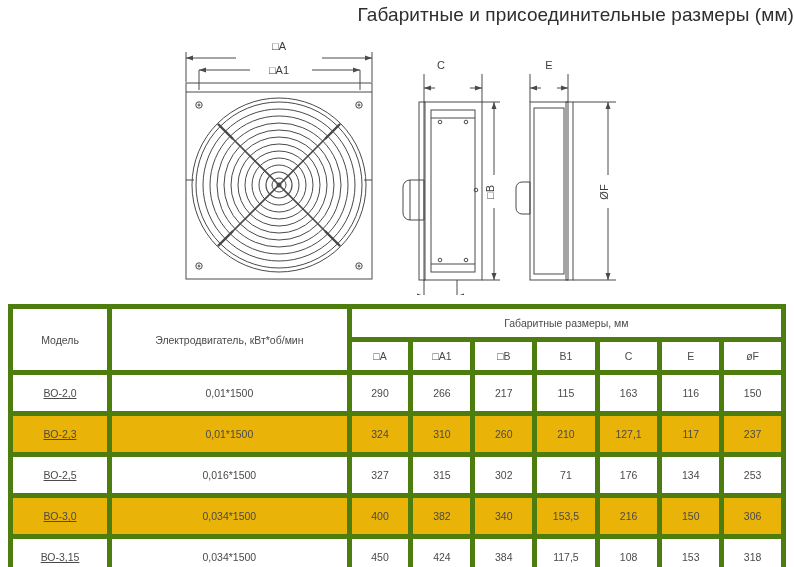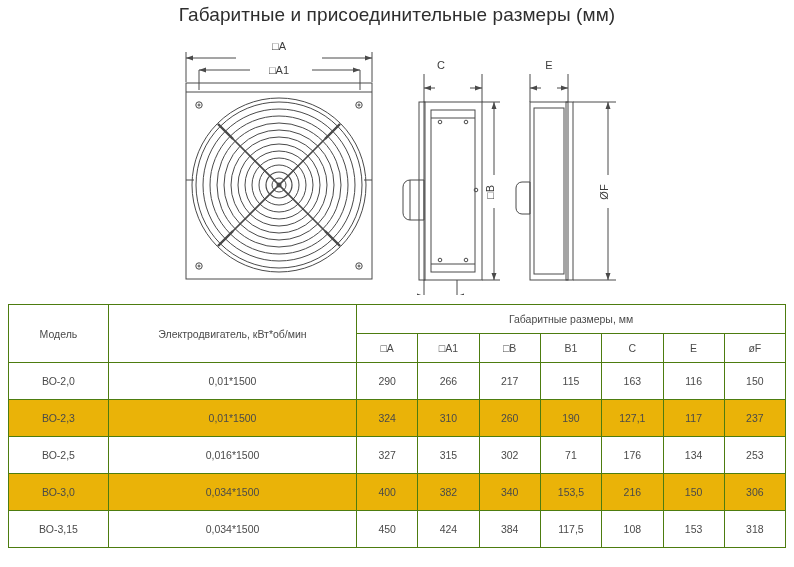--- a/index.html
+++ b/index.html
@@ -18,21 +18,21 @@
   .page {
     position: relative;
     width: 794px;
     height: 567px;
   }
   .title {
     position: absolute;
     top: 4px;
     left: 0;
     width: 794px;
-    text-align: center;
+    text-align: right;
     font-size: 19px;
     color: #2e2e2e;
     letter-spacing: 0.1px;
   }
   .drawings {
     position: absolute;
     top: 30px;
     left: 0;
     width: 794px;
     height: 265px;
@@ -46,34 +46,34 @@
     left: 8px;
     width: 778px;
   }
   table.specs {
     border-collapse: collapse;
     width: 778px;
     font-size: 10.5px;
     color: #4a4a4a;
   }
   table.specs td, table.specs th {
-    border: 1px solid #4d7c0f;
+    border: 5px solid #4d7c0f;
     font-weight: normal;
     text-align: center;
     vertical-align: middle;
     padding: 0;
   }
   .hdr-row1 td { height: 28px; }
   .hdr-row2 td { height: 28px; }
   .col-model   { width: 100px; margin-top: 19px; }
   .col-motor   { width: 250px; }
   .col-dim     { width: 61px; }
   .row-body td { height: 36px; }
   .row-alt td  { background: #eab308; }
-  .cell-model  { color: #4a4a4a; }
+  .cell-model  { color: #4a4a4a; text-decoration: underline; }
   .hdr-span    { font-size: 10.5px; color: #4a4a4a; }
 </style>
 </head>
 <body>
 
 <div class="page">
 
   <div class="title">Габаритные и присоединительные размеры (мм)</div>
 
   <div class="drawings">
@@ -246,21 +246,21 @@
           <td>116</td>
           <td>150</td>
         </tr>
 
         <tr class="row-body row-alt">
           <td class="cell-model">ВО-2,3</td>
           <td>0,01*1500</td>
           <td>324</td>
           <td>310</td>
           <td>260</td>
-          <td>190</td>
+          <td>210</td>
           <td>127,1</td>
           <td>117</td>
           <td>237</td>
         </tr>
 
         <tr class="row-body">
           <td class="cell-model">ВО-2,5</td>
           <td>0,016*1500</td>
           <td>327</td>
           <td>315</td>

